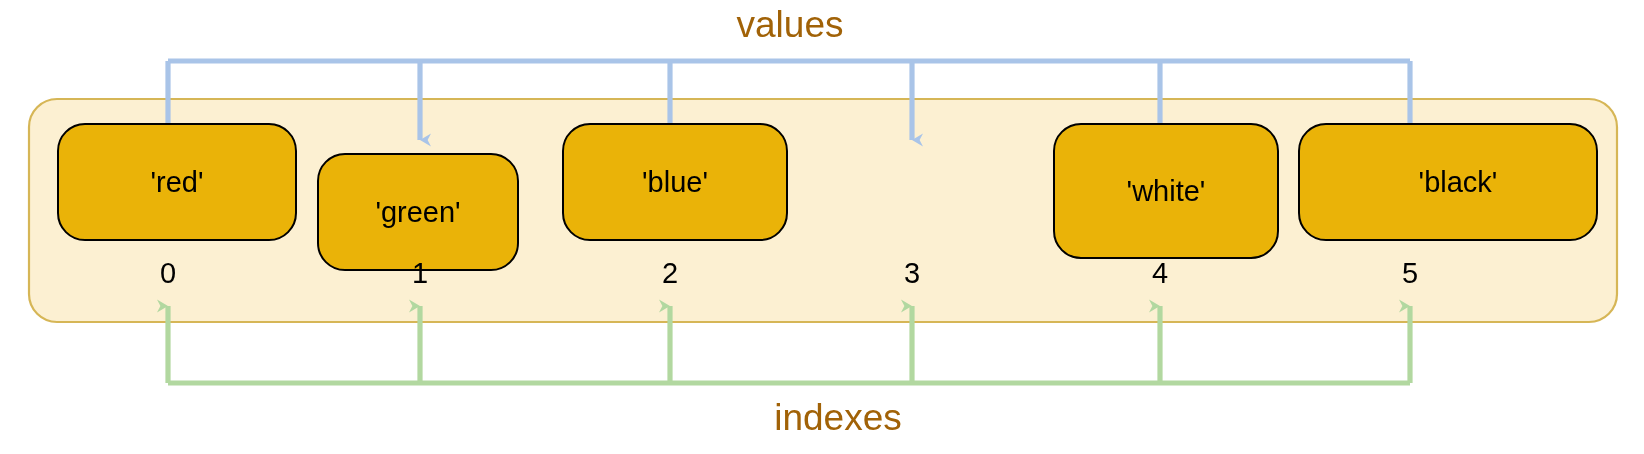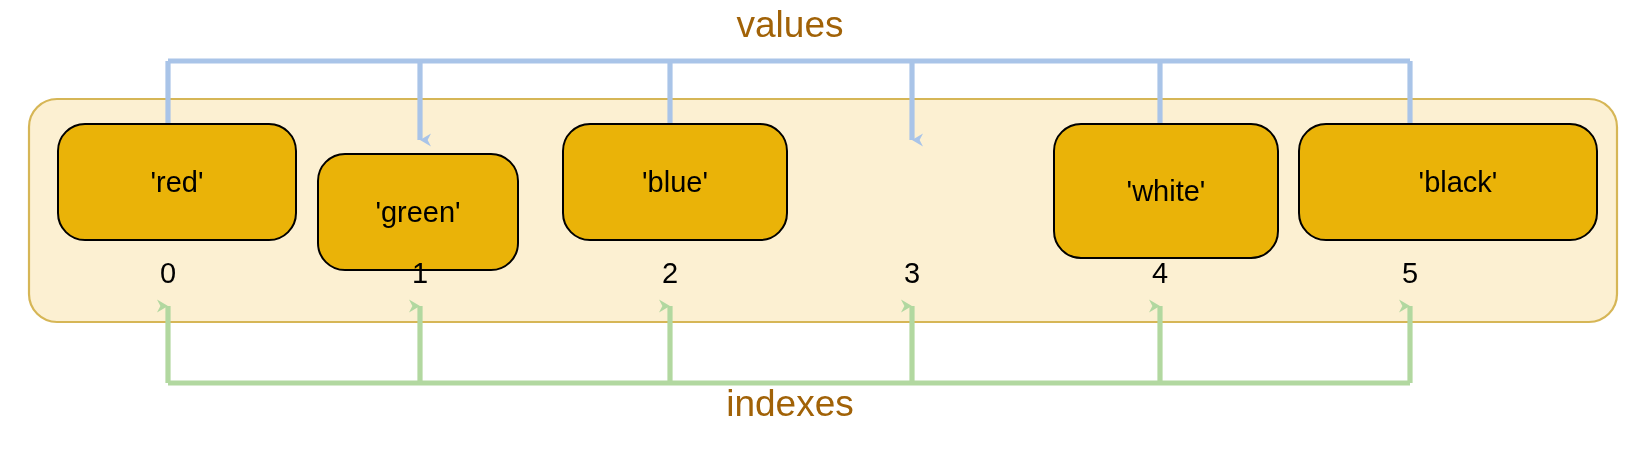--- a/index.html
+++ b/index.html
@@ -27,21 +27,21 @@
   }
   .label-text {
     position: absolute;
     font-size: 37px;
     color: #a16207;
     line-height: 1;
     white-space: nowrap;
     transform: translateX(-50%);
   }
   #values-label { top: 6px; }
-  #indexes-label { top: 385px; }
+  #indexes-label { top: 399px; margin-left: 48px; }
 
   .cell-box {
     position: absolute;
     box-sizing: border-box;
     background: #eab308;
     border: 2.4px solid #000000;
     border-radius: 28px;
     display: flex;
     align-items: center;
     justify-content: center;

